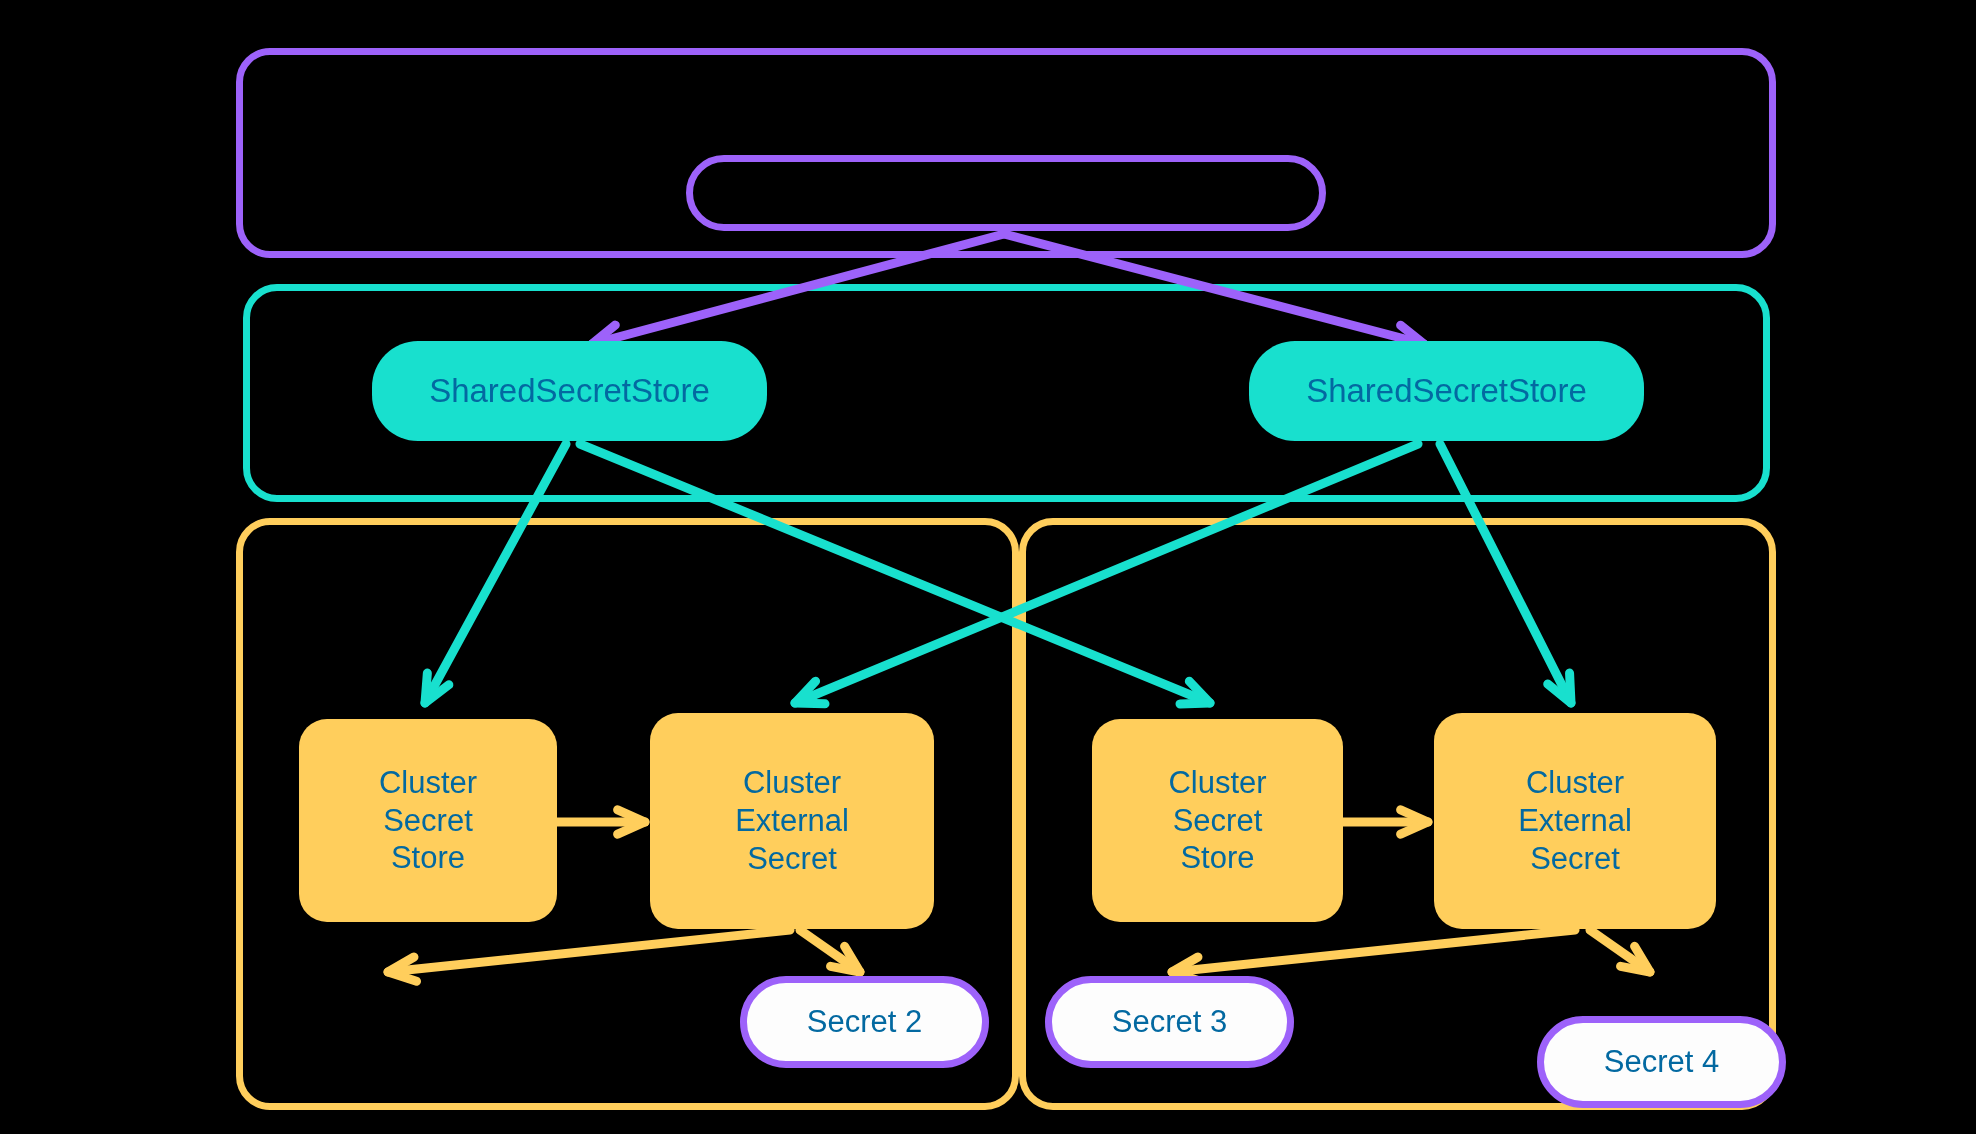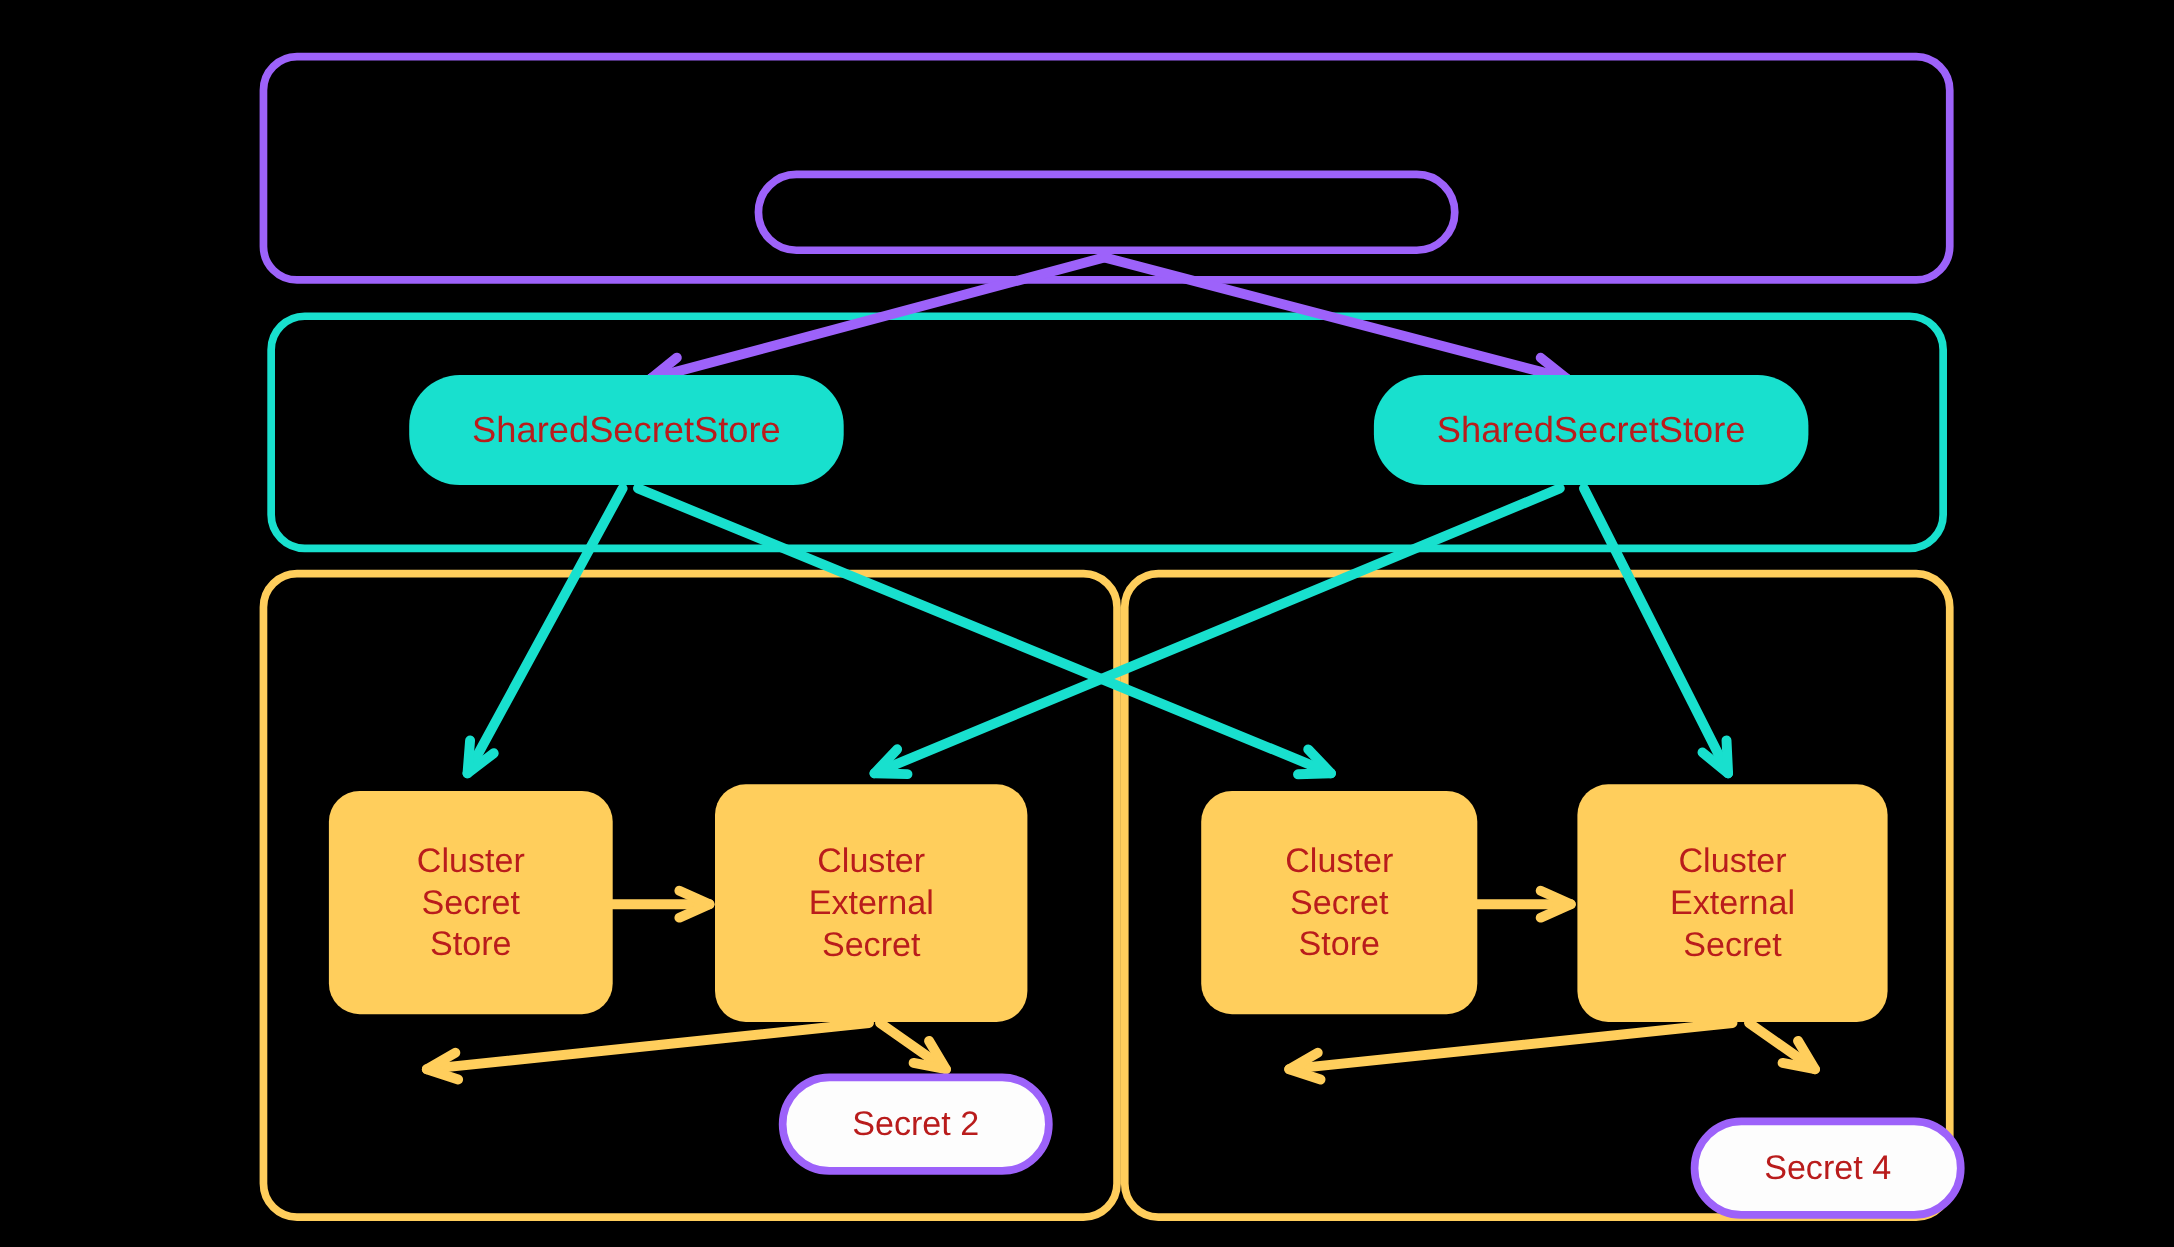--- a/index.html
+++ b/index.html
@@ -48,21 +48,21 @@
   }
 
   
   .node {
     position: absolute;
     box-sizing: border-box;
     display: flex;
     align-items: center;
     justify-content: center;
     text-align: center;
-    color: #b91c1c;
+    color: #0369a1;
     line-height: 1.22;
   }
   .pill-purple-outline {
     border: 7px solid var(--purple);
     border-radius: 46px;
     background: transparent;
   }
   .pill-teal {
     background: var(--teal);
     border-radius: 46px;
@@ -151,22 +151,25 @@
 Store</span>
   </div>
 
   <div class="node box-yellow" id="n-cluster-external-secret-right" style="left: 1434px; top: 713px; width: 282px; height: 216px;">
     <span class="node-label">Cluster
 External
 Secret</span>
   </div>
 
 
-  <div class="node pill-white" id="n-secret-2" style="left: 708px; top: 976px; width: 249px; height: 92px;">
+  <div class="node pill-white" id="n-secret-2" style="left: 740px; top: 976px; width: 249px; height: 92px;">
     <span class="node-label">Secret 2</span>
   </div>
 
+  <div class="node pill-white" id="n-secret-3" style="left: 1045px; top: 976px; width: 249px; height: 92px;">
+    <span class="node-label">Secret 3</span>
+  </div>
 
   <div class="node pill-white" id="n-secret-4" style="left: 1537px; top: 976px; width: 249px; height: 92px; margin-top: 40px;">
     <span class="node-label">Secret 4</span>
   </div>
 
 </div>
 
 </body></html>

